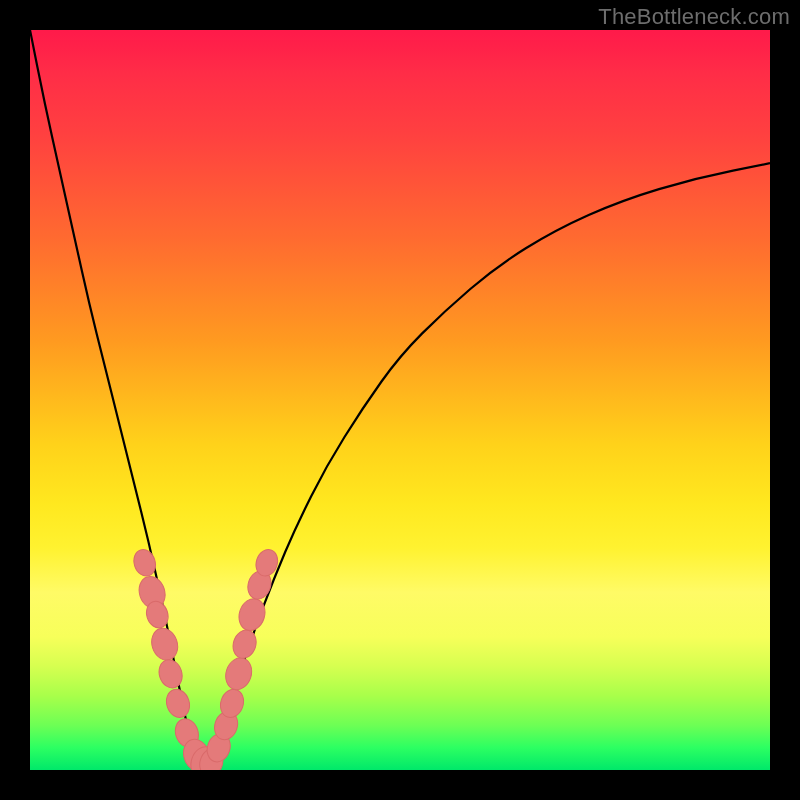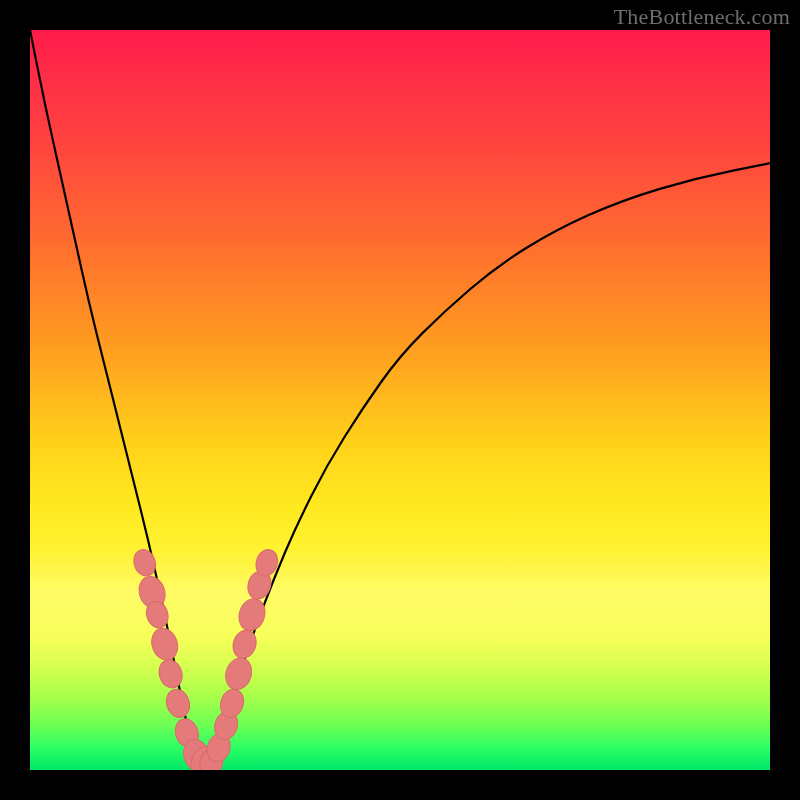--- a/index.html
+++ b/index.html
@@ -47,21 +47,20 @@
   }
   .watermark {
     position: absolute;
     top: 4px;
     right: 10px;
     color: #6d6d6d;
     font-size: 22px;
     font-weight: 500;
     letter-spacing: 0.2px;
     user-select: none;
-    font-family: Liberation Serif, serif;
   }
   svg.curve {
     position: absolute;
     top: 0;
     left: 0;
     width: 740px;
     height: 740px;
   }
 </style>
 </head>

